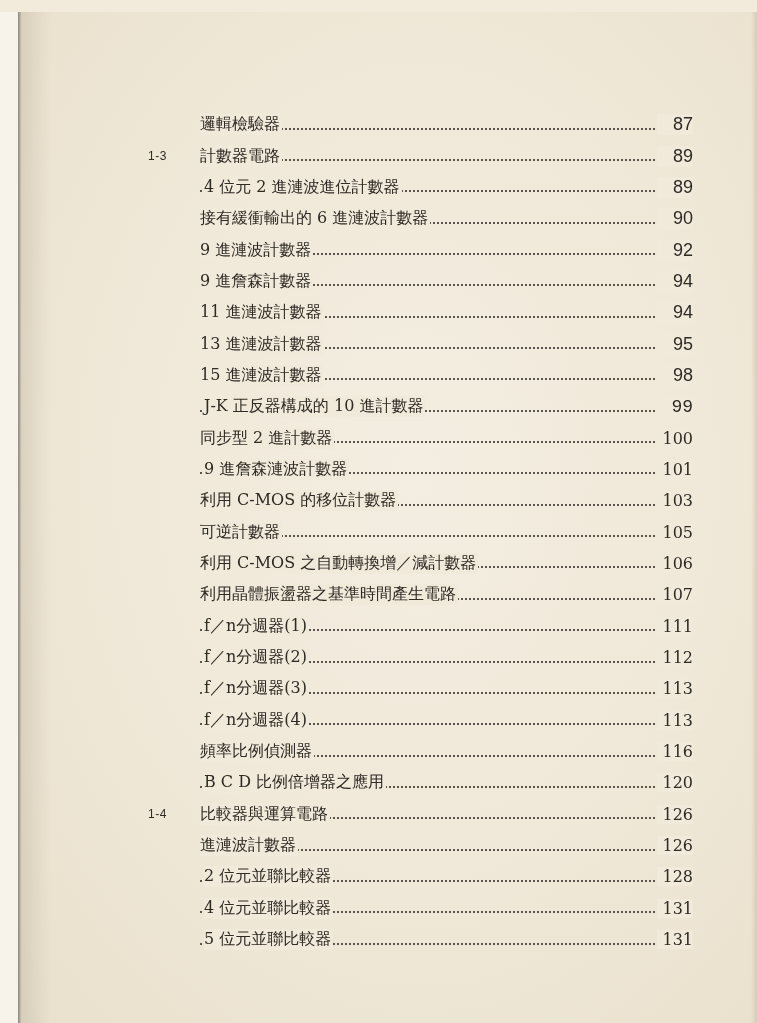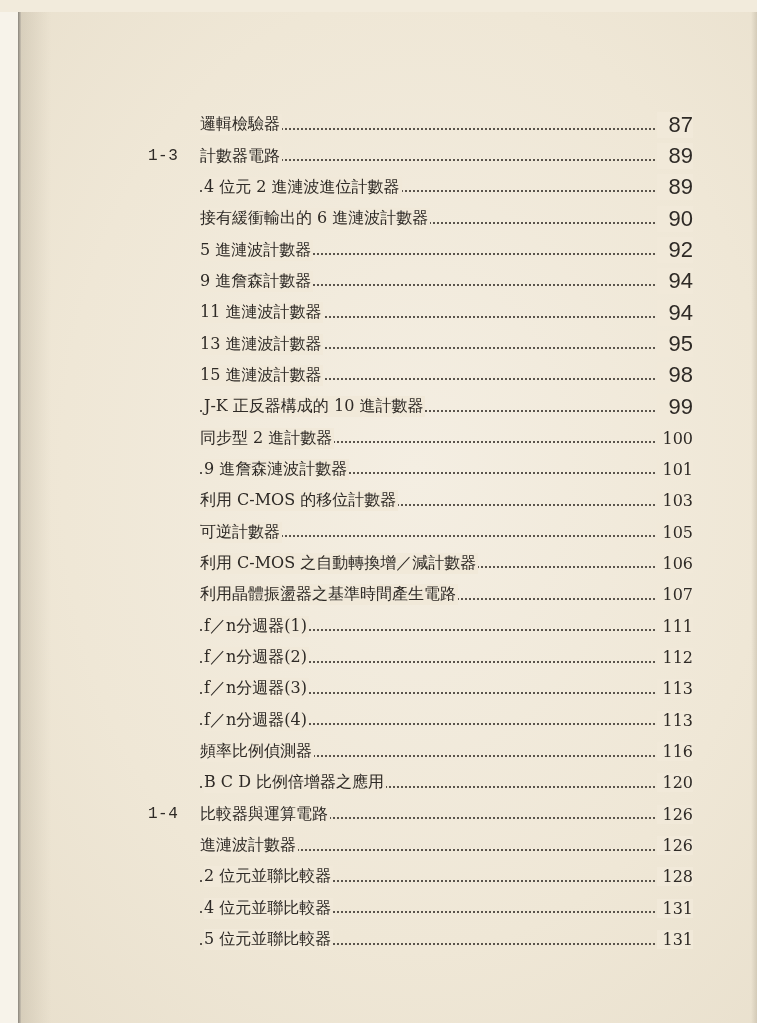--- a/index.html
+++ b/index.html
@@ -35,36 +35,36 @@
       background: linear-gradient(to left, rgba(170,160,140,0.35), rgba(170,160,140,0));
     }
     .toc {
       position: absolute; left: 148px; top: 97px; width: 545px;
     }
     .row {
       position: relative; height: 31.35px; display: flex; align-items: center;
       font-size: 16px;
     }
     .row .num {
-      position: absolute; left: 0; width: 50px; font-family: Liberation Mono, monospace;
-      font-size: 16px; letter-spacing: 0.5px;
+      position: absolute; left: 0; width: 50px; font-family: Liberation Sans, sans-serif;
+      font-size: 12px; letter-spacing: 0.5px;
     }
     .row .title {
       position: absolute; left: 52px; white-space: nowrap; background: transparent;
       padding-right: 2px; z-index: 2;
     }
     .row.indent .title { left: 56px; }
     .row .leader {
       position: absolute; left: 52px; right: 34px; top: 50%;
       border-bottom: 2px dotted #5a544c; transform: translateY(3px);
       z-index: 1;
     }
     .row .page-no {
       position: absolute; right: 0; width: 34px; text-align: right;
-      font-family: "Liberation Sans", sans-serif; font-size: 22px; z-index: 2;
+      font-family: "Liberation Sans", sans-serif; font-size: 18px; z-index: 2;
     }
     .row .page-no.serif { font-family: "DejaVu Serif", serif; font-size: 16px; }
   </style>
 </head>
 <body>
 
 <div class="page">
   <div class="spine-strip"></div>
   <div class="spine-line"></div>
   <div class="spine-shadow"></div>
@@ -93,21 +93,21 @@
     </div>
     <div class="row">
       <span class="num"></span>
       <span class="leader"></span>
       <span class="title" style="background: linear-gradient(rgb(241, 233, 217), rgb(241, 233, 217));">接有緩衝輸出的 6 進漣波計數器</span>
       <span class="page-no" style="background: linear-gradient(rgb(241, 233, 217), rgb(241, 233, 217)); padding-left: 2px;">90</span>
     </div>
     <div class="row">
       <span class="num"></span>
       <span class="leader"></span>
-      <span class="title" style="background: linear-gradient(rgb(241, 233, 217), rgb(241, 233, 217));">5 進漣波計數器</span>
+      <span class="title" style="background: linear-gradient(rgb(241, 233, 217), rgb(241, 233, 217));">9 進漣波計數器</span>
       <span class="page-no" style="background: linear-gradient(rgb(241, 233, 217), rgb(241, 233, 217)); padding-left: 2px;">92</span>
     </div>
     <div class="row">
       <span class="num"></span>
       <span class="leader"></span>
       <span class="title" style="background: linear-gradient(rgb(241, 233, 217), rgb(241, 233, 217));">9 進詹森計數器</span>
       <span class="page-no" style="background: linear-gradient(rgb(241, 233, 217), rgb(241, 233, 217)); padding-left: 2px;">94</span>
     </div>
     <div class="row">
       <span class="num"></span>
@@ -124,21 +124,21 @@
     <div class="row">
       <span class="num"></span>
       <span class="leader"></span>
       <span class="title" style="background: linear-gradient(rgb(241, 233, 217), rgb(241, 233, 217));">15 進漣波計數器</span>
       <span class="page-no" style="background: linear-gradient(rgb(241, 233, 217), rgb(241, 233, 217)); padding-left: 2px;">98</span>
     </div>
     <div class="row indent">
       <span class="num"></span>
       <span class="leader"></span>
       <span class="title" style="background: linear-gradient(rgb(241, 233, 217), rgb(241, 233, 217));">J-K 正反器構成的 10 進計數器</span>
-      <span class="page-no" style="background: linear-gradient(rgb(241, 233, 217), rgb(241, 233, 217)); padding-left: 2px;">99</span>
+      <span class="page-no" style="background: linear-gradient(rgb(241, 233, 217), rgb(241, 233, 217)); padding-left: 2px; font-family: Liberation Mono, monospace;">99</span>
     </div>
     <div class="row">
       <span class="num"></span>
       <span class="leader"></span>
       <span class="title" style="background: linear-gradient(rgb(241, 233, 217), rgb(241, 233, 217));">同步型 2 進計數器</span>
       <span class="page-no serif" style="background: linear-gradient(rgb(241, 233, 217), rgb(241, 233, 217)); padding-left: 2px;">100</span>
     </div>
     <div class="row indent">
       <span class="num"></span>
       <span class="leader"></span>

